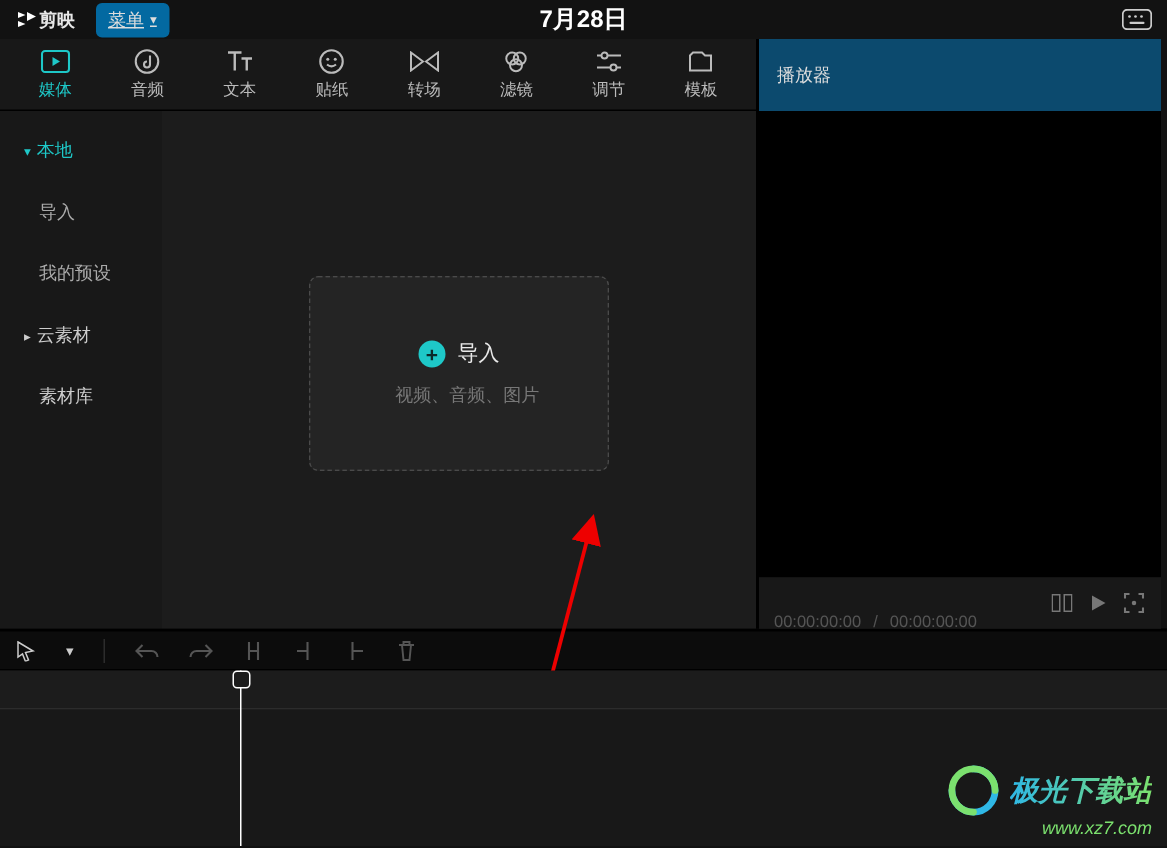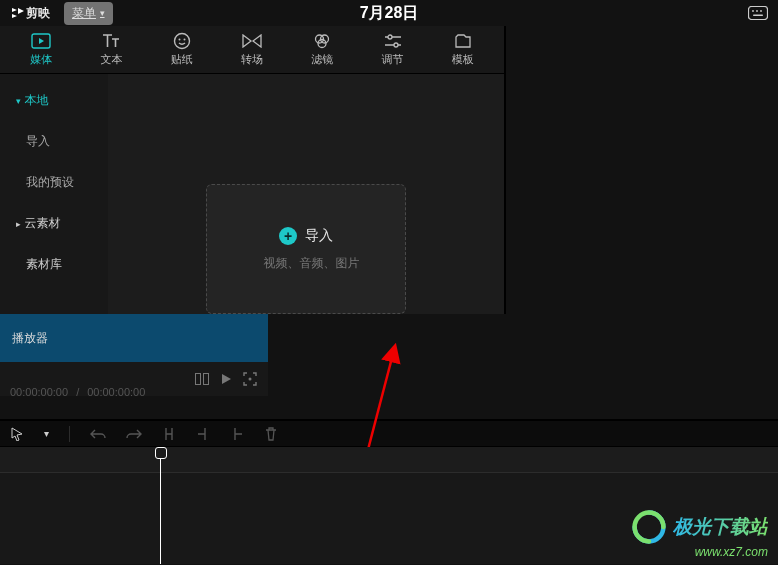--- a/index.html
+++ b/index.html
@@ -14,31 +14,31 @@
 .titlebar {
   height: 26px; display: flex; align-items: center;
   padding: 0 10px; background: #121212;
   position: relative;
 }
 .brand { display: flex; align-items: center; gap: 0; font-size: 12px; font-weight: 600; }
 .brand-logo {
   width: 16px; height: 16px; display: inline-flex; align-items: center; justify-content: center;
 }
 .menu-btn {
-  margin-left: 14px; background: #737373; border: none; color: #ddd;
+  margin-left: 14px; background: #0369a1; border: none; color: #ddd;
   font-size: 12px; padding: 3px 8px; border-radius: 4px;
   display: flex; align-items: center; gap: 4px; cursor: pointer; text-decoration: underline;
 }
 .title-date {
   position: absolute; left: 50%; transform: translateX(-50%);
   font-size: 16px; font-weight: 600; color: #fff;
 }
 .kbd-icon { margin-left: auto; font-size: 14px; color: #ccc; }
 
-.main-row { display: flex; height: 393px; flex-direction: column; }
+.main-row { display: flex; height: 393px; }
 .left-panel { width: 506px; display: flex; flex-direction: column; border-right: 2px solid #000; }
 
 .tabbar {
   display: flex; height: 48px; background: #181818; border-bottom: 1px solid #000;
   padding: 0 6px;
 }
 .tab {
   flex: 1; display: flex; flex-direction: column; align-items: center; justify-content: center;
   gap: 2px; cursor: pointer; color: #bbb; font-size: 11px;
 }
@@ -154,20 +154,29 @@
 
     <div class="tabbar">
       <div class="tab active">
         <span class="tab-icon">
             <svg width="20" height="16" viewBox="0 0 20 16">
               <rect x="1" y="1" width="18" height="14" rx="2" fill="none" stroke="currentColor" stroke-width="1.4"></rect>
               <path d="M8 5 L13 8 L8 11 Z" fill="currentColor"></path>
             </svg>
           </span>
         <span>媒体</span>
+      </div>
+      <div class="tab">
+        <span class="tab-icon">
+            <svg width="18" height="18" viewBox="0 0 18 18">
+              <circle cx="9" cy="9" r="7.5" fill="none" stroke="currentColor" stroke-width="1.4"></circle>
+              <path d="M11 5 L11 11 A2 2 0 1 1 9 9" fill="none" stroke="currentColor" stroke-width="1.4"></path>
+            </svg>
+          </span>
+        <span>音频</span>
       </div>
       <div class="tab">
         <span class="tab-icon">
             <svg width="18" height="16" viewBox="0 0 18 16">
               <path d="M1 2 H10 M5.5 2 V14 M10 6 H17 M13.5 6 V14" stroke="currentColor" stroke-width="1.6" fill="none"></path>
             </svg>
           </span>
         <span>文本</span>
       </div>
       <div class="tab">

